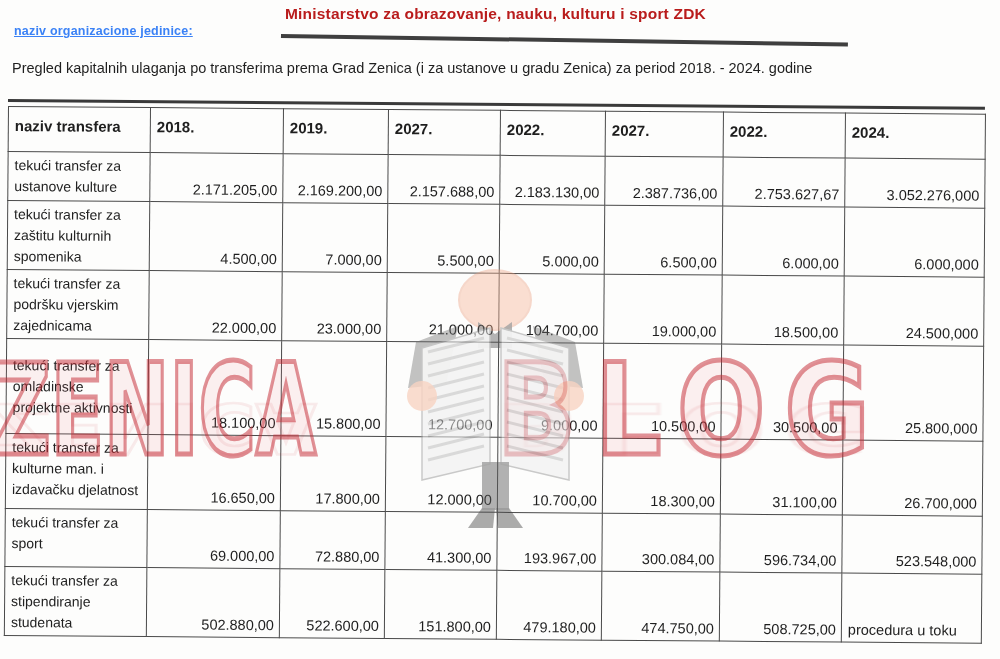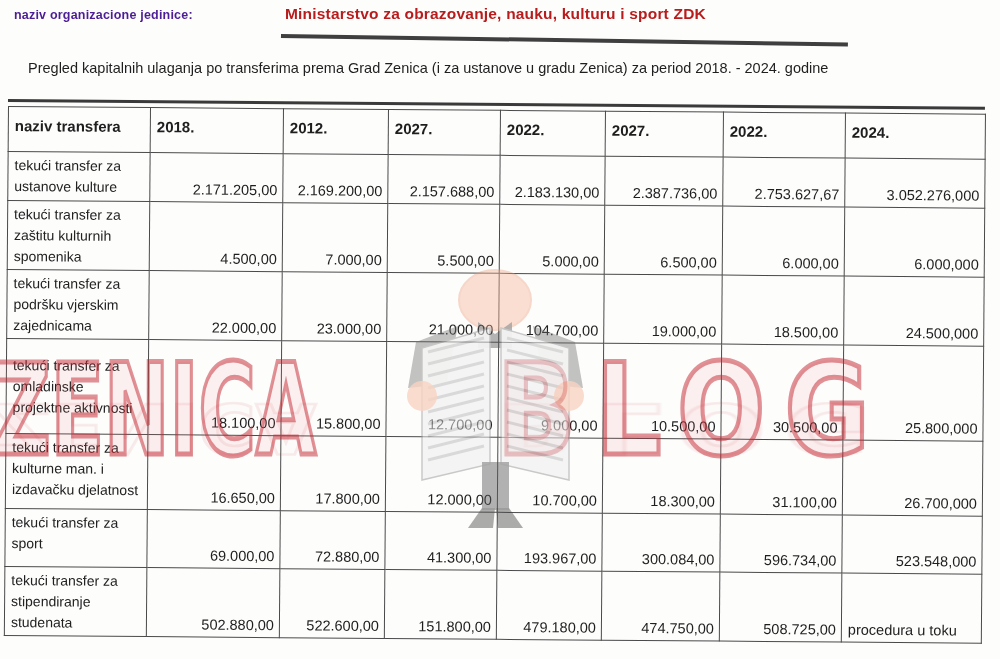--- a/index.html
+++ b/index.html
@@ -3,34 +3,34 @@
 <meta charset="utf-8">
 <style>
   html,body{margin:0;padding:0;}
   body{
     width:1000px;height:659px;position:relative;overflow:hidden;
     background:#fdfdfc;
     font-family:"Liberation Sans", sans-serif;
     color:#262626;
   }
   .org-label{
-    position:absolute;left:14px;top:8px;
-    font-size:12.5px;font-weight:bold;color:#4c1d95;letter-spacing:.2px;
+    position:absolute;left:14px;top:24px;
+    font-size:12.5px;font-weight:bold;color:#3b82f6;letter-spacing:.2px;text-decoration:underline;
   }
   .org-title{
     position:absolute;left:285px;top:5px;
     font-size:15.5px;font-weight:bold;color:#b91c1c;letter-spacing:.2px;
   }
   .title-underline{
     position:absolute;left:281px;top:34px;width:567px;height:3.5px;
     background:#3f3f3f;transform:rotate(0.85deg);transform-origin:0 0;
   }
   .subtitle{
     position:absolute;left:12px;top:60px;width:960px;
-    font-size:14.5px;color:#1f1f1f;margin-left:16px;
+    font-size:14.5px;color:#1f1f1f;
   }
   .table-topline{
     position:absolute;left:8px;top:99px;width:977px;height:2.5px;
     background:#3a3a3a;transform:rotate(0.45deg);transform-origin:0 0;
   }
   .table-wrap{
     position:absolute;left:8px;top:106px;width:977px;
     transform:rotate(0.45deg);transform-origin:0 0;
   }
   table{
@@ -111,21 +111,21 @@
         <col style="width:112px">
     <col style="width:105px">
         <col style="width:118px">
         <col style="width:122px">
         <col style="width:140px">
   </colgroup>
   <thead>
     <tr>
       <th>naziv transfera</th>
       <th>2018.</th>
-      <th>2012.</th>
+      <th>2019.</th>
       <th>2027.</th>
       <th>2022.</th>
       <th>2027.</th>
       <th>2022.</th>
       <th>2024.</th>
     </tr>
   </thead>
   <tbody>
     <tr>
       <td class="lbl">tekući transfer za ustanove kulture</td>

